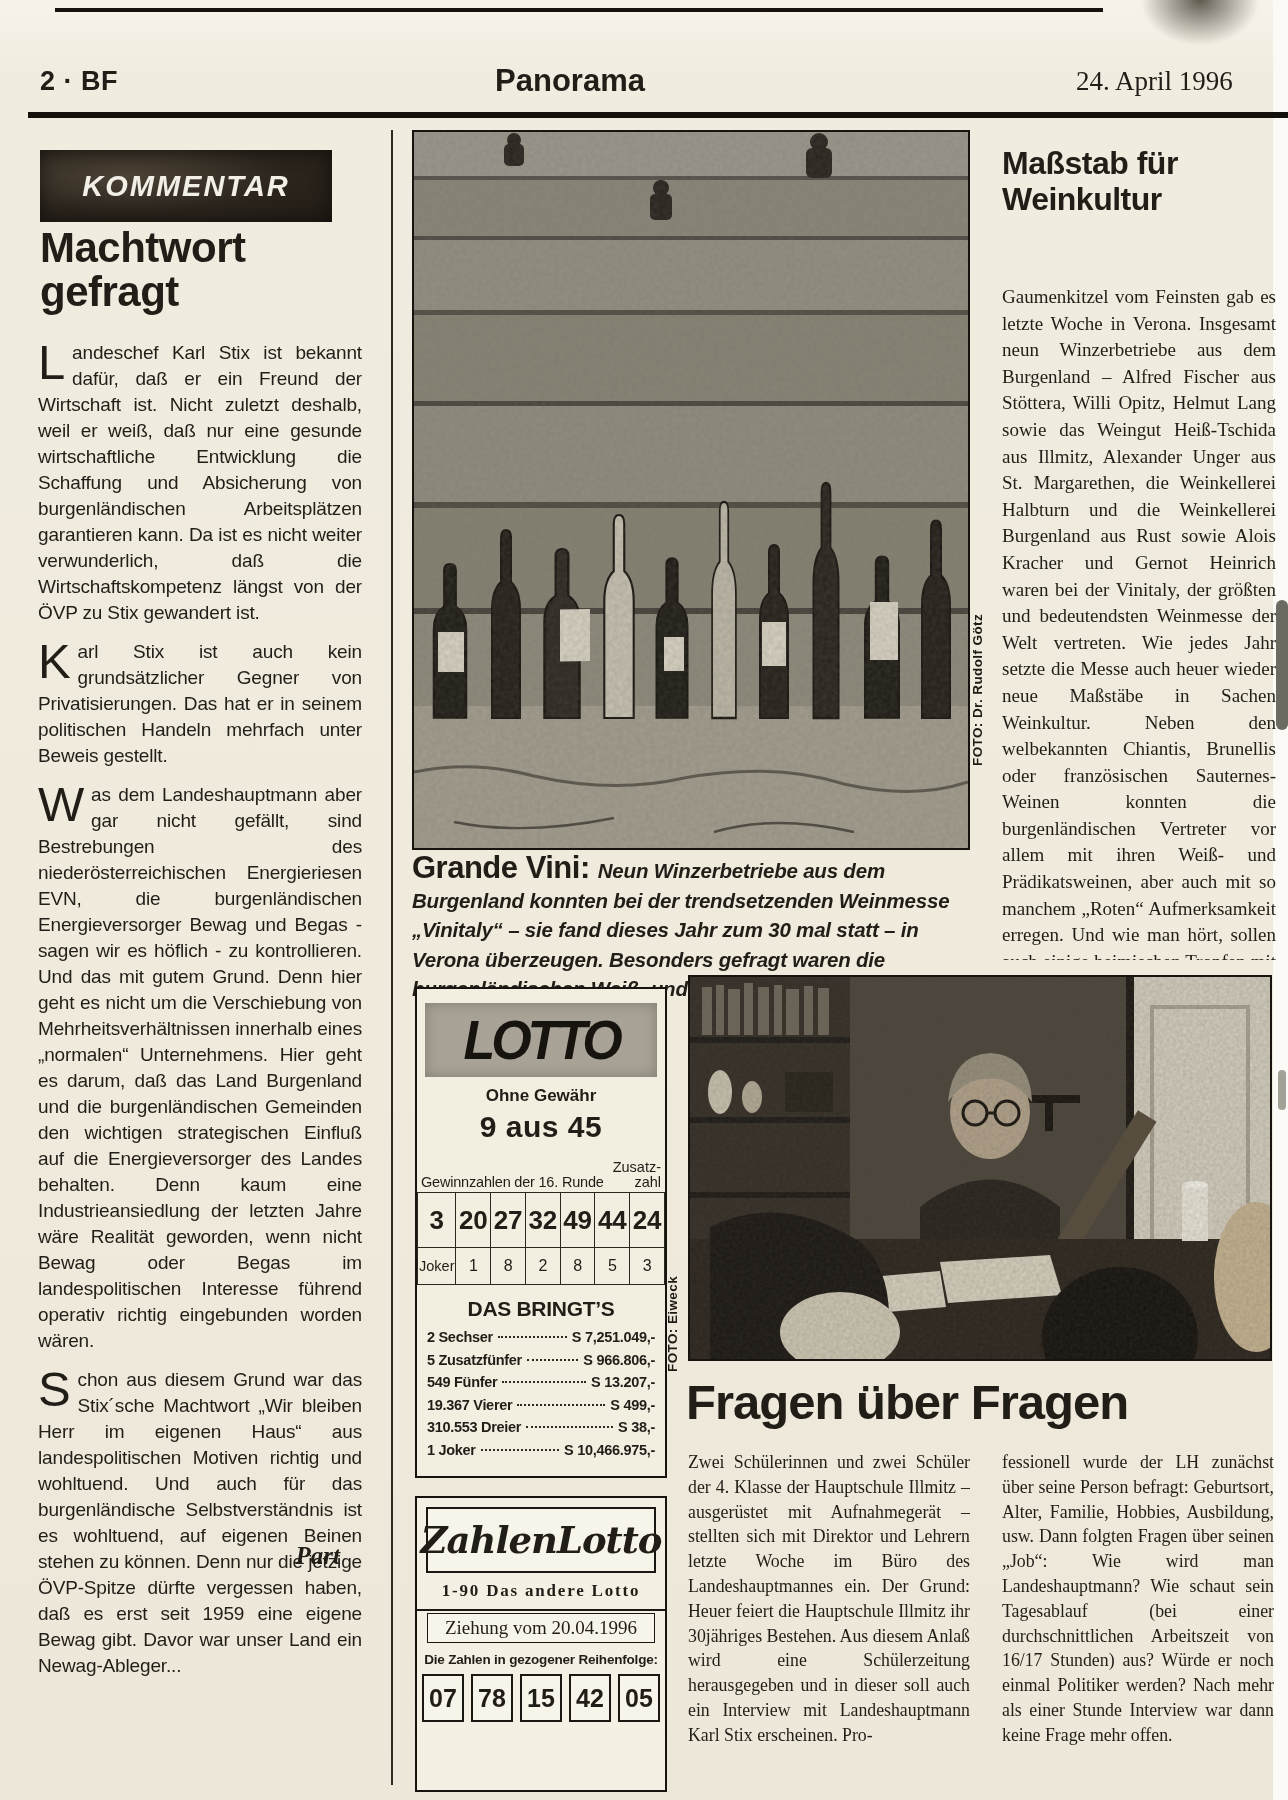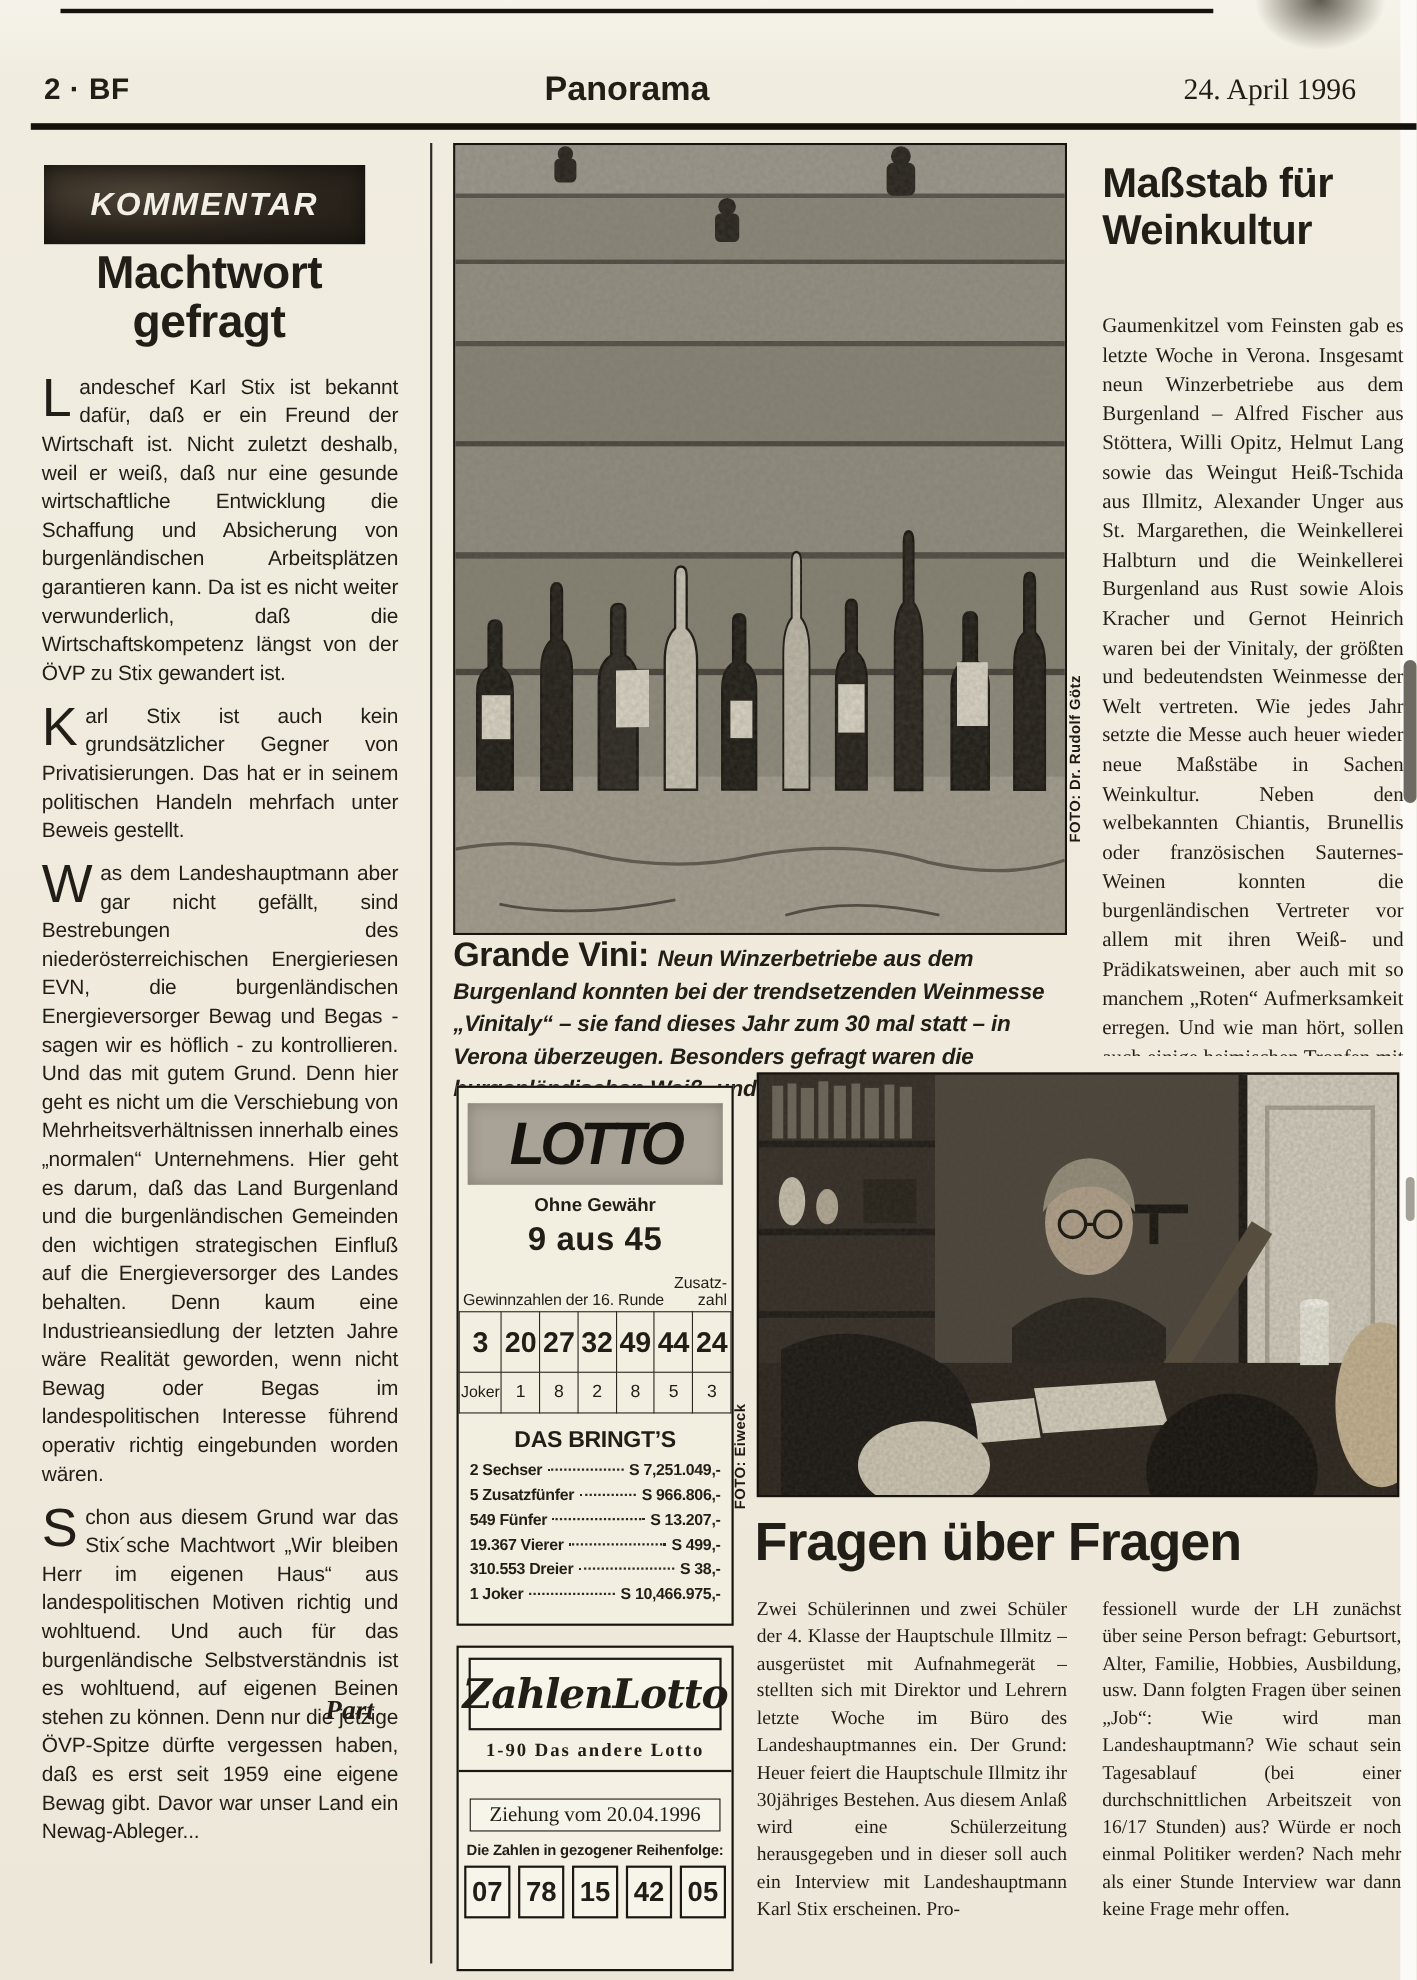--- a/index.html
+++ b/index.html
@@ -25,21 +25,21 @@
   .hdr-left{left:40px;top:66px;font-weight:700;font-size:27px;letter-spacing:.5px;}
   .hdr-center{left:430px;top:63px;width:280px;text-align:center;font-weight:700;font-size:31px;}
   .hdr-date{left:1076px;top:66px;font-family:"Liberation Serif",serif;font-size:27px;}
 
   
   .kommentar-box{left:40px;top:150px;width:292px;height:72px;
     background:radial-gradient(ellipse at 30% 35%,#4c4336 0%,#2a241c 55%,#201b14 100%);
     display:flex;align-items:center;justify-content:center;
     box-shadow:inset 0 0 18px rgba(0,0,0,.5);}
   .kommentar-box span{color:#f2efe7;font-style:italic;font-weight:700;font-size:29px;letter-spacing:2px;}
-  .machtwort{left:40px;top:226px;width:300px;text-align:center;font-weight:700;font-size:42px;line-height:1.05;letter-spacing:-.5px;}
+  .machtwort{left:40px;top:226px;width:300px;text-align:left;font-weight:700;font-size:42px;line-height:1.05;letter-spacing:-.5px;}
   .kbody{left:38px;top:340px;width:324px;font-size:19px;line-height:26px;text-align:justify;letter-spacing:-.15px;}
   .kbody p{margin:0 0 13px 0;}
   .dropcap{float:left;font-size:49px;line-height:41px;padding:2px 7px 0 0;font-weight:400;}
   .signature{left:40px;top:1542px;width:300px;text-align:right;padding-right:52px;
     font-family:"Liberation Serif",serif;font-style:italic;font-size:25px;font-weight:700;}
 
   
   .wine-photo{left:412px;top:130px;width:554px;height:716px;border:2px solid #17140f;background:#8d897e;}
   .vcredit{writing-mode:vertical-rl;transform:rotate(180deg);
     font-weight:700;font-size:13.5px;letter-spacing:.4px;color:#1d1913;}
@@ -69,29 +69,29 @@
   .payout-row{display:flex;align-items:baseline;height:22.5px;font-weight:700;font-size:14.5px;letter-spacing:-.3px;}
   .leader{flex:1;border-bottom:2.4px dotted #2c2822;margin:0 5px;transform:translateY(-4px);}
 
   
   .zahlen-box{left:415px;top:1496px;width:248px;height:292px;border:2px solid #17140f;background:#f4f0e3;}
   .z-logo-frame{margin:9px 9px 0;border:2px solid #1b1712;height:62px;
     display:flex;align-items:center;justify-content:center;background:#f7f4ea;}
   .z-logo-frame span{font-family:"DejaVu Serif",serif;font-style:italic;font-weight:700;font-size:37px;letter-spacing:-1px;}
   .z-sub{margin-top:8px;text-align:center;font-family:"Liberation Serif",serif;font-weight:700;font-size:17px;letter-spacing:1.8px;}
   .z-rule{margin:8px 0 0;height:2px;background:#1b1712;}
-  .z-draw{margin:24px 10px 0;border:1.6px solid #1b1712;text-align:center;
+  .z-draw{margin:2px 10px 0;border:1.6px solid #1b1712;text-align:center;
     font-family:"Liberation Serif",serif;font-size:19px;padding:3px 0;background:#f7f4ea;}
   .z-seq{margin-top:9px;text-align:center;font-weight:700;font-size:13.5px;letter-spacing:-.2px;}
   .z-nums{margin-top:7px;display:flex;justify-content:center;gap:7px;}
   .z-num{width:38px;height:44px;border:2px solid #1b1712;display:flex;align-items:center;justify-content:center;
     font-weight:700;font-size:25px;background:#f7f4ea;}
 
   
-  .wein-title{left:1002px;top:146px;width:280px;font-weight:700;font-size:38px;line-height:1.12;letter-spacing:-.5px;}
+  .wein-title{left:1002px;top:146px;width:280px;font-weight:700;font-size:32px;line-height:1.12;letter-spacing:-.5px;}
   .wein-body{left:1002px;top:284px;width:274px;height:676px;overflow:hidden;
     font-family:"Liberation Serif",serif;font-size:19px;line-height:26.6px;text-align:justify;}
 
   
   .int-photo{left:688px;top:975px;width:580px;height:382px;border:2px solid #17140f;background:#443d33;}
   .int-credit{left:665px;top:1232px;height:140px;}
   .fragen-title{left:686px;top:1374px;width:592px;font-weight:700;font-size:49px;letter-spacing:-1px;}
   .fragen-col{font-family:"Liberation Serif",serif;font-size:17.8px;line-height:24.8px;text-align:justify;overflow:hidden;height:350px;}
   .fragen-col1{left:688px;top:1450px;width:282px;}
   .fragen-col2{left:1002px;top:1450px;width:272px;}

